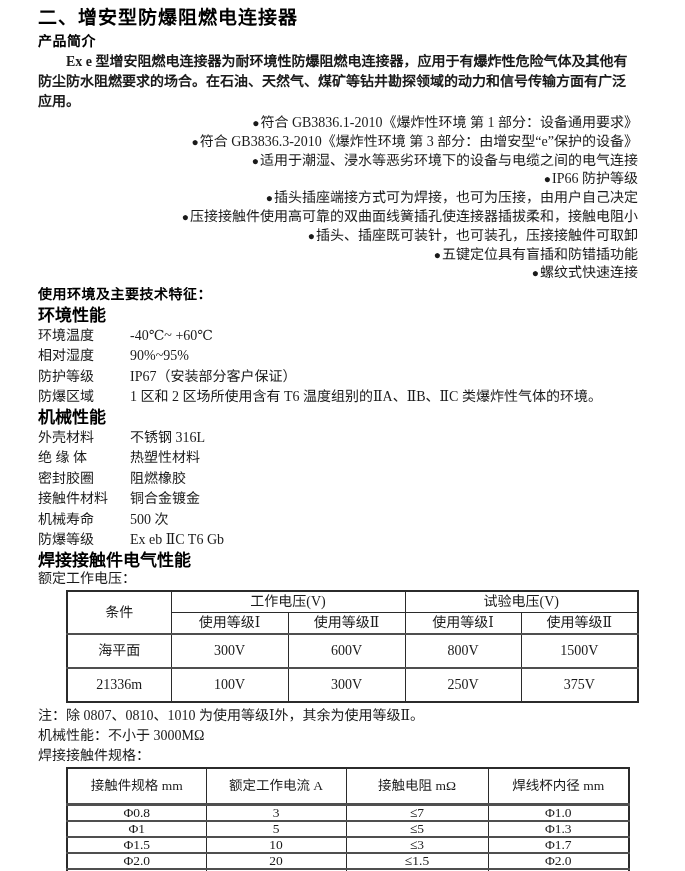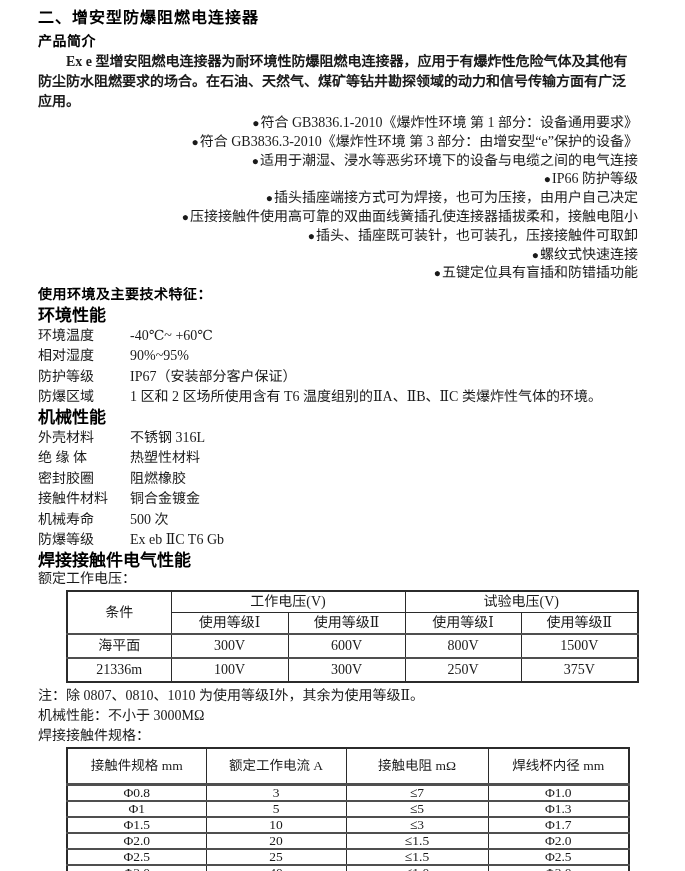--- a/index.html
+++ b/index.html
@@ -5,38 +5,38 @@
   * { box-sizing: border-box; }
   html,body { margin:0; padding:0; }
   body {
     width:685px; height:871px; overflow:hidden;
     background:#ffffff; color:#1a1a1a;
     padding:6px 47px 0 38px;
     font-family:"Liberation Serif","DejaVu Serif",serif;
     font-size:14px; line-height:20px;
   }
   .hd { font-family:"Liberation Sans","DejaVu Sans",sans-serif; font-weight:bold; color:#000; margin:0; }
-  h1.hd { font-size:16px; line-height:24px; letter-spacing:1px; }
+  h1.hd { font-size:19px; line-height:24px; letter-spacing:1px; }
   h2.hd { font-size:14px; line-height:22px; letter-spacing:0.5px; }
   h3.hd { font-size:17px; line-height:19px; margin-top:1px; }
   p.para { margin:0; text-indent:2em; line-height:20px;font-weight:bold; }
   ul.bullets { margin:2px 0 0; padding:0 0 0 24px; list-style:none;text-align:right; }
   ul.bullets li { line-height:17.8px; white-space:nowrap; }
   ul.bullets li::before { content:"●"; font-size:12px; margin-right:1px; }
   .kv { display:flex; line-height:20px; margin-top:0.5px; }
   .kv .k { width:92px; flex:none; }
   .kv .v { flex:1; white-space:nowrap; }
   .plain { margin:0; line-height:18px; }
   .mt2 { margin-top:2px; } .mt4 { margin-top:4px; }
   table { border-collapse:collapse; table-layout:fixed; margin-left:28px; text-align:center; }
   td, th { font-weight:normal; padding:0 2px; overflow:hidden; }
   .t1 { width:572px; border:2px solid #2b2b2b; margin-top:2px; }
   .t1 td { border:1px solid #2b2b2b; height:21px; }
   .t1 tr.hr2 td { height:21px; }
-  .t1 tr.dr td { height:24px; border-top:2px solid #4f4f4f; }
+  .t1 tr.dr td { height:34px; border-top:2px solid #4f4f4f; }
   .t2 { width:562px; border:2px solid #2b2b2b; margin-top:2px; font-size:13.5px; }
   .t2 th { border:1px solid #2b2b2b; border-bottom:3px solid #4f4f4f; height:36px; }
   .t2 td { border:1px solid #2b2b2b; border-top:2px solid #4f4f4f; height:15px; line-height:14px; }
   .t2 tr:first-child td { border-top:none; }
 </style>
 </head>
 <body>
 
 <h1 class="hd">二、增安型防爆阻燃电连接器</h1>
 
@@ -44,22 +44,22 @@
 <p class="para">Ex e 型增安阻燃电连接器为耐环境性防爆阻燃电连接器，应用于有爆炸性危险气体及其他有防尘防水阻燃要求的场合。在石油、天然气、煤矿等钻井勘探领域的动力和信号传输方面有广泛应用。</p>
 
 <ul class="bullets">
   <li>符合 GB3836.1-2010《爆炸性环境 第 1 部分：设备通用要求》</li>
   <li>符合 GB3836.3-2010《爆炸性环境 第 3 部分：由增安型“e”保护的设备》</li>
   <li>适用于潮湿、浸水等恶劣环境下的设备与电缆之间的电气连接</li>
   <li>IP66 防护等级</li>
   <li>插头插座端接方式可为焊接，也可为压接，由用户自己决定</li>
   <li>压接接触件使用高可靠的双曲面线簧插孔使连接器插拔柔和，接触电阻小</li>
   <li>插头、插座既可装针，也可装孔，压接接触件可取卸</li>
+  <li>五键定位具有盲插和防错插功能</li>
   <li>螺纹式快速连接</li>
-  <li>五键定位具有盲插和防错插功能</li>
 </ul>
 
 <h2 class="hd">使用环境及主要技术特征：</h2>
 
 <h3 class="hd">环境性能</h3>
 <div>
   <div class="kv">
     <span class="k">环境温度</span>
     <span class="v">-40℃~ +60℃</span>
   </div>

